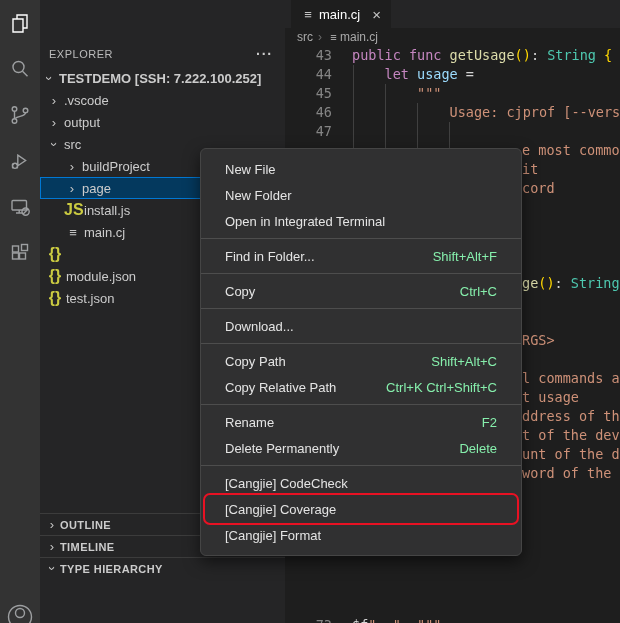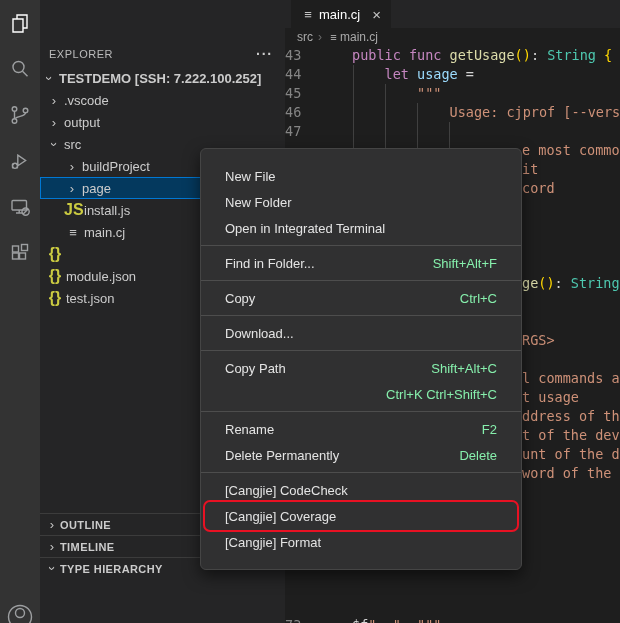--- a/index.html
+++ b/index.html
@@ -54,34 +54,34 @@
   .tab .tab-close { color:#c5c5c5; font-size:15px; margin-left:12px; cursor:pointer; }
   .breadcrumbs { height:18px; display:flex; align-items:center; padding-left:12px;
     font-size:12px; color:#a9a9a9; }
   .breadcrumbs .sep { color:#6a6a6a; margin:0 5px; font-size:12px; }
   .breadcrumbs .ficon { width:13px; font-size:11px; }
   .breadcrumbs .crumb { cursor:pointer; }
 
   .code { position:relative; font-family:"DejaVu Sans Mono", monospace;
     font-size:13.5px; line-height:19px; }
   .code-line { display:flex; }
-  .ln { width:47px; color:#858585; flex:none; }
+  .ln { width:47px; text-align:right; color:#858585; flex:none; }
   .lc { padding-left:20px; white-space:pre; color:#d4d4d4; }
   .tok-kw { color:#c586c0; } .tok-fn { color:#dcdcaa; } .tok-br { color:#ffd700; }
   .tok-ty { color:#4ec9b0; } .tok-va { color:#9cdcfe; } .tok-st { color:#ce9178; }
   .tok-pl { color:#d4d4d4; }
   .guide { position:absolute; width:1px; background:#404040; }
   .code-fragment { position:absolute; font-family:"DejaVu Sans Mono", monospace;
     font-size:13.5px; line-height:19px; white-space:pre; }
   .code-fragment .ln { display:inline-block; }
 
   
   .context-menu { position:absolute; left:200px; top:148px; width:322px;
     background:#303031; border:1px solid #454545; border-radius:6px;
-    box-shadow:0 6px 16px rgba(0,0,0,.55); padding:14px 0; z-index:10;
+    box-shadow:0 6px 16px rgba(0,0,0,.55); padding:7px 0; z-index:10;
     font-size:13px; }
   .menu-item { height:26px; margin:0 5px; padding:0 19px; display:flex; align-items:center;
     color:#e4e4e4; cursor:pointer; border-radius:4px; position:relative; }
   .menu-item .shortcut { margin-left:auto; color:#86efac; padding-left:24px; }
   .menu-item.disabled, .menu-item.disabled .shortcut { color:#6c6c6c; cursor:default; }
   .menu-item.highlighted { outline:2px solid #e81123; outline-offset:1px; }
   .menu-separator { height:1px; background:#4d4d4d; margin:4px 0; }
 </style>
 </head>
 <body>
@@ -287,20 +287,21 @@
       <div class="menu-separator"></div>
       <div class="menu-item">
         <span class="mlabel">Download...</span>
       </div>
       <div class="menu-separator"></div>
       <div class="menu-item">
         <span class="mlabel">Copy Path</span>
         <span class="shortcut">Shift+Alt+C</span>
       </div>
       <div class="menu-item">
+        <span class="mlabel">Copy Relative Path</span>
         <span class="shortcut">Ctrl+K Ctrl+Shift+C</span>
       </div>
       <div class="menu-separator"></div>
       <div class="menu-item">
         <span class="mlabel">Rename</span>
         <span class="shortcut">F2</span>
       </div>
       <div class="menu-item">
         <span class="mlabel">Delete Permanently</span>
         <span class="shortcut">Delete</span>

